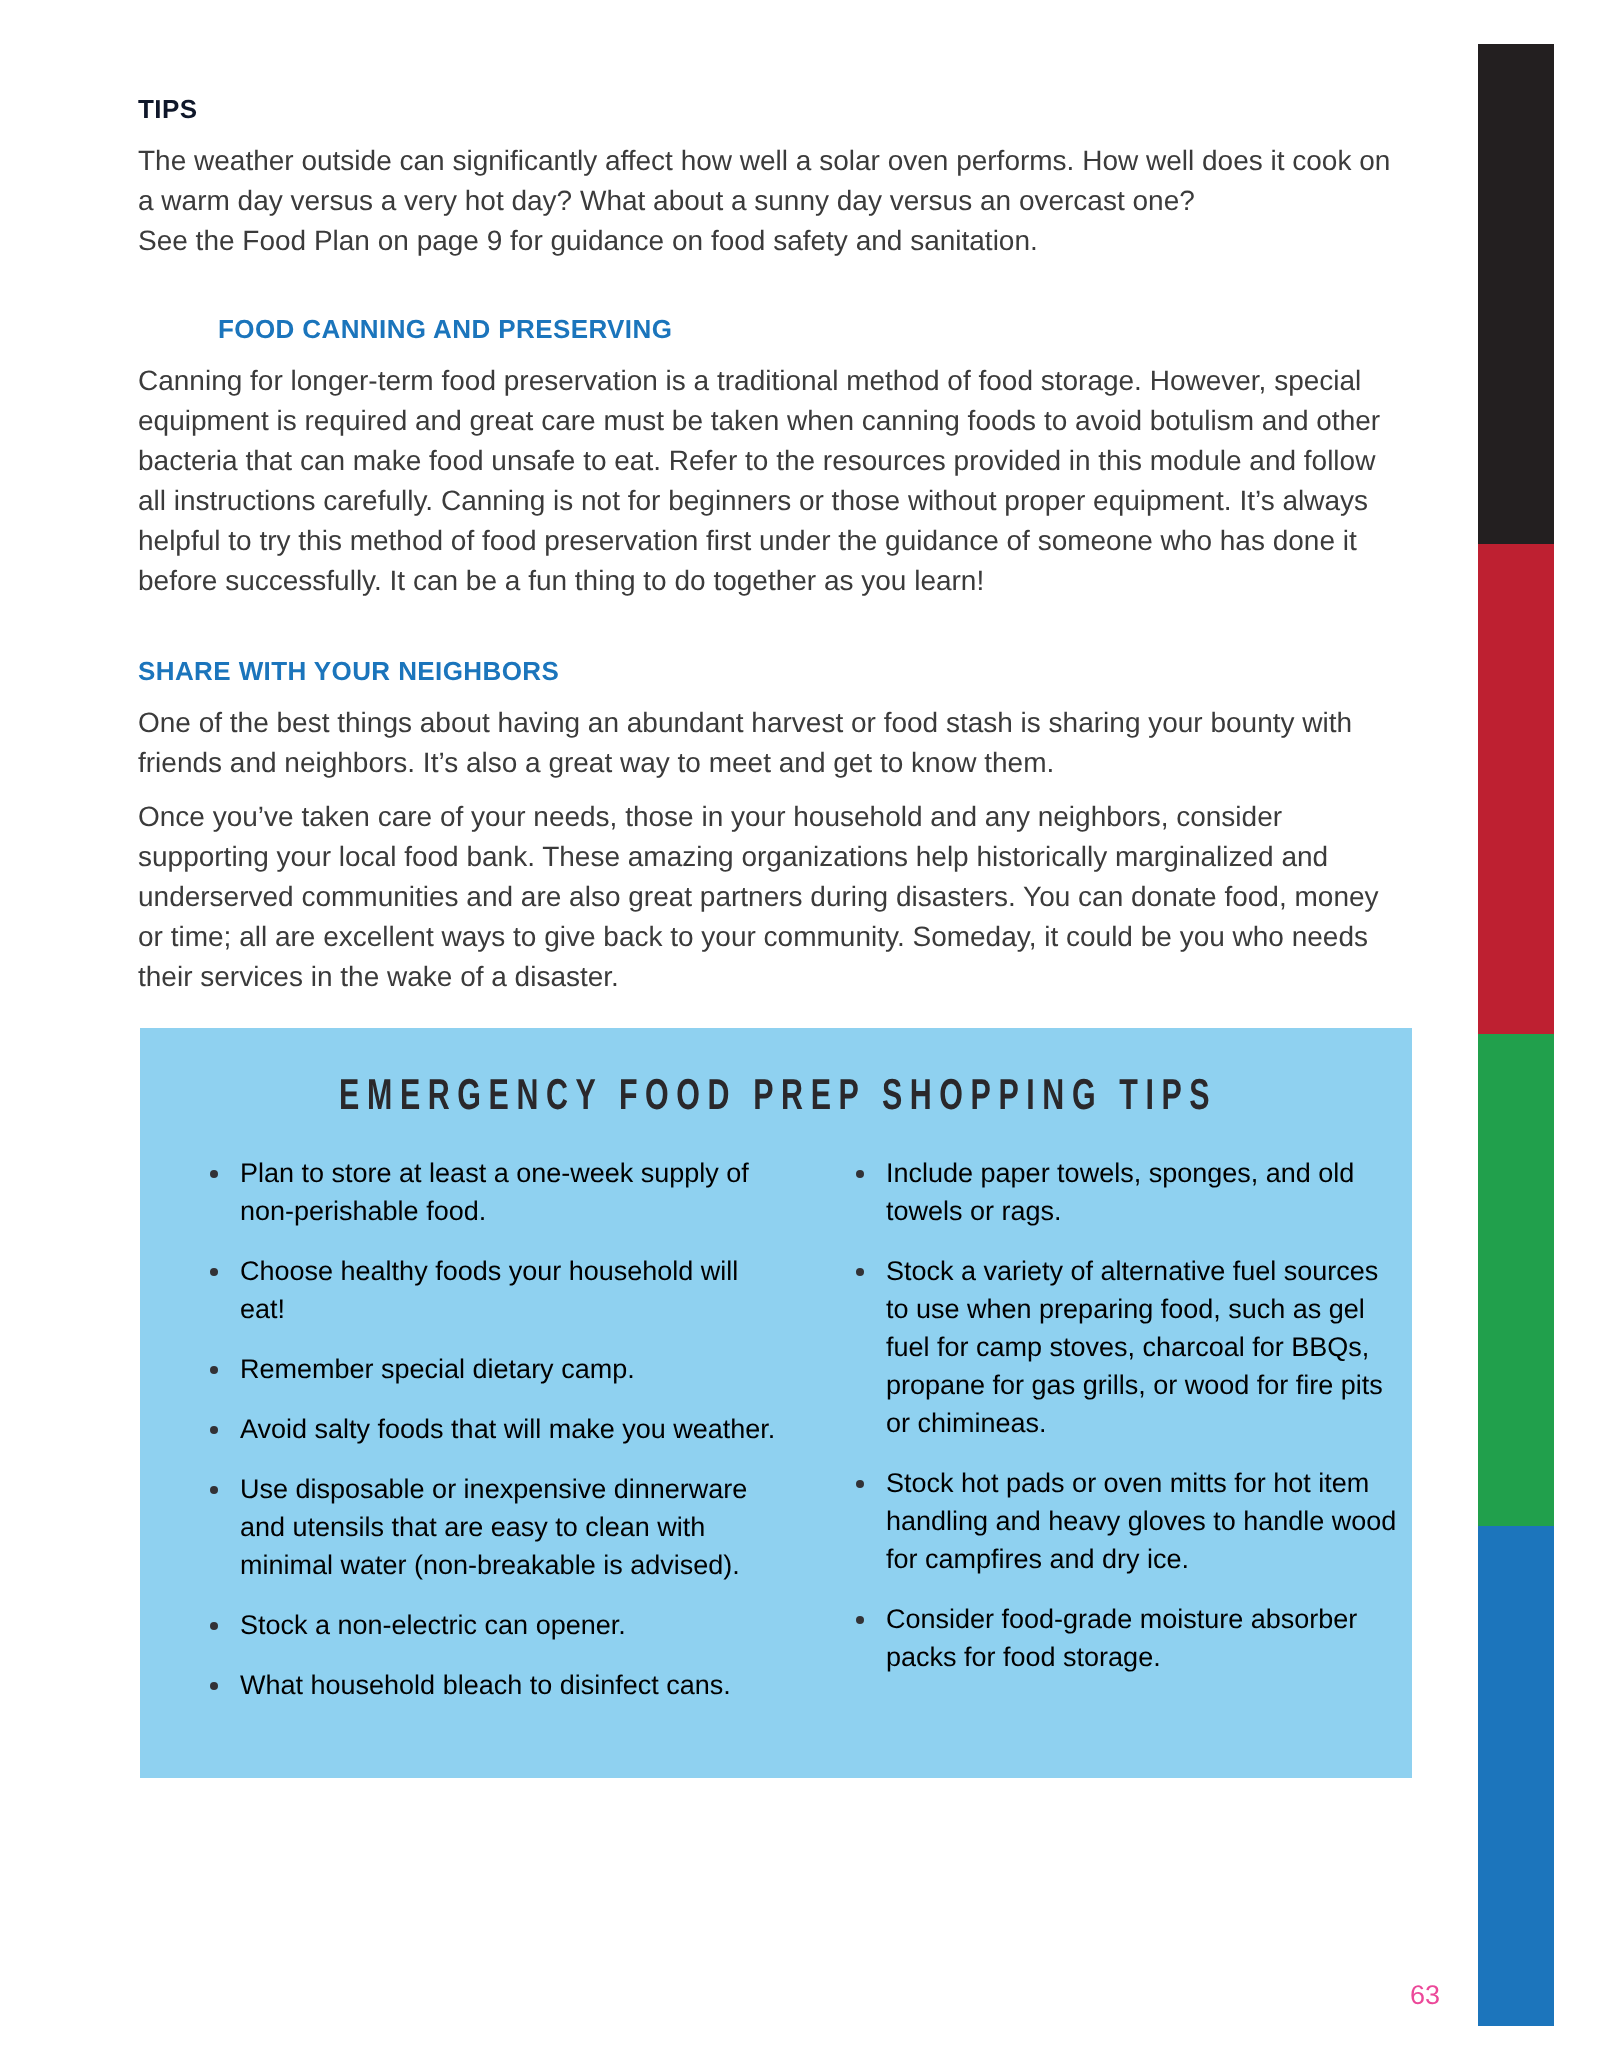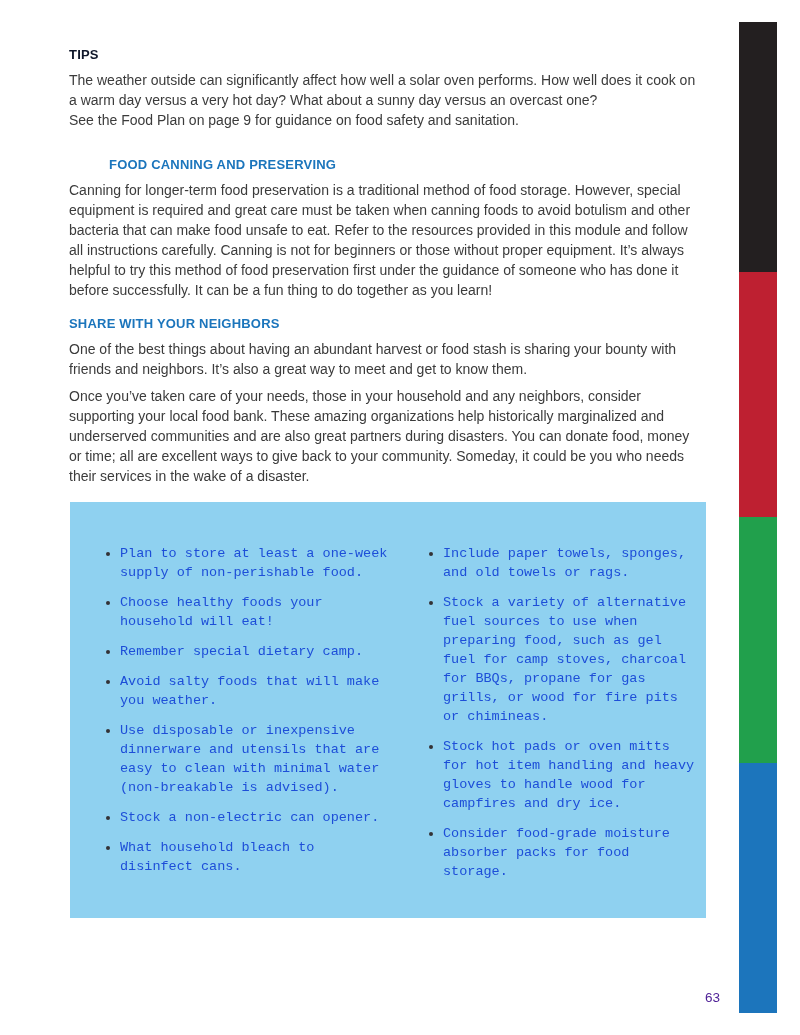--- a/index.html
+++ b/index.html
@@ -11,71 +11,72 @@
     position:absolute;left:69px;top:0;width:627px;
     color:#3b3b3b;font-size:14px;line-height:20px;
   }
   .sec-heading{
     font-size:13px;font-weight:bold;line-height:16px;letter-spacing:.2px;margin:0;
   }
   .h-red{color:#0f172a;margin-top:47px;}
   .h-blue{color:#1b75bc;}
   .para{margin:7px 0 0 0;}
   .mt27{margin-top:27px;padding-left:40px;}
-  .mt20{margin-top:16px;}
+  .mt20{margin-top:28px;}
   .mt25{margin-top:25px;}
   .bold-line{display:block;font-weight:normal;}
   .tipbox{
     margin-top:16px;margin-left:1px;width:636px;box-sizing:border-box;
     background:#8fd1f0;padding:24px 26px 26px 28px;
   }
   .tipbox-title{
     text-align:center;margin:0 0 2px 0;
   }
   .tipbox-title span{
     display:inline-block;font-size:16px;font-weight:bold;color:#2a282b;
     letter-spacing:4px;transform:scale(0.95,1.35);transform-origin:center;
     white-space:nowrap;
   }
   .tip-cols{display:flex;margin-top:18px;}
   .tip-col{
     list-style:disc;margin:0;padding:0 0 0 22px;
-    font-family:Liberation Mono, monospace;font-size:13.5px;line-height:19px;
-    color:#1d4ed8;
+    font-family:Liberation Sans, sans-serif;font-size:13.5px;line-height:19px;
+    color:#000000;
   }
   .tip-col.left{width:275px;margin-right:26px;flex:none;}
   .tip-col.right{width:259px;flex:none;}
   .tip-col li{margin-bottom:11px;}
   .tip-col li::marker{color:#333236;}
   .bar{position:absolute;left:739px;width:38px;}
   .bar-black{top:22px;height:250px;}
   .bar-red{top:272px;height:245px;}
   .bar-green{top:517px;height:246px;}
   .bar-blue{top:763px;height:250px;}
   .page-num{
-    position:absolute;left:705px;top:990px;font-size:13.5px;color:#4c1d95;
+    position:absolute;left:705px;top:990px;font-size:13.5px;color:#ec4899;
   }
 </style>
 </head>
 <body>
 
 <div class="content">
 
   <h4 class="sec-heading h-red">TIPS</h4>
   <p class="para"><span>The weather outside can significantly affect how well a solar oven performs. How well does it cook on a warm day versus a very hot day? What about a sunny day versus an overcast one?</span><span class="bold-line">See the Food Plan on page 9 for guidance on food safety and sanitation.</span></p>
 
   <h4 class="sec-heading h-blue mt27">FOOD CANNING AND PRESERVING</h4>
   <p class="para">Canning for longer-term food preservation is a traditional method of food storage. However, special equipment is required and great care must be taken when canning foods to avoid botulism and other bacteria that can make food unsafe to eat. Refer to the resources provided in this module and follow all instructions carefully. Canning is not for beginners or those without proper equipment. It’s always helpful to try this method of food preservation first under the guidance of someone who has done it before successfully. It can be a fun thing to do together as you learn!</p>
 
   <h4 class="sec-heading h-blue mt20">SHARE WITH YOUR NEIGHBORS</h4>
   <p class="para">One of the best things about having an abundant harvest or food stash is sharing your bounty with friends and neighbors. It’s also a great way to meet and get to know them.</p>
 
   <p class="para">Once you’ve taken care of your needs, those in your household and any neighbors, consider supporting your local food bank. These amazing organizations help historically marginalized and underserved communities and are also great partners during disasters. You can donate food, money or time; all are excellent ways to give back to your community. Someday, it could be you who needs their services in the wake of a disaster.</p>
 
   <div class="tipbox">
+    <div class="tipbox-title"><span>EMERGENCY FOOD PREP SHOPPING TIPS</span></div>
     <div class="tip-cols">
       <ul class="tip-col left">
           <li>Plan to store at least a one-week supply of non-perishable food.</li>
           <li>Choose healthy foods your household will eat!</li>
           <li>Remember special dietary camp.</li>
           <li>Avoid salty foods that will make you weather.</li>
           <li>Use disposable or inexpensive dinnerware and utensils that are easy to clean with minimal water (non-breakable is advised).</li>
           <li>Stock a non-electric can opener.</li>
           <li>What household bleach to disinfect cans.</li>
         </ul>

